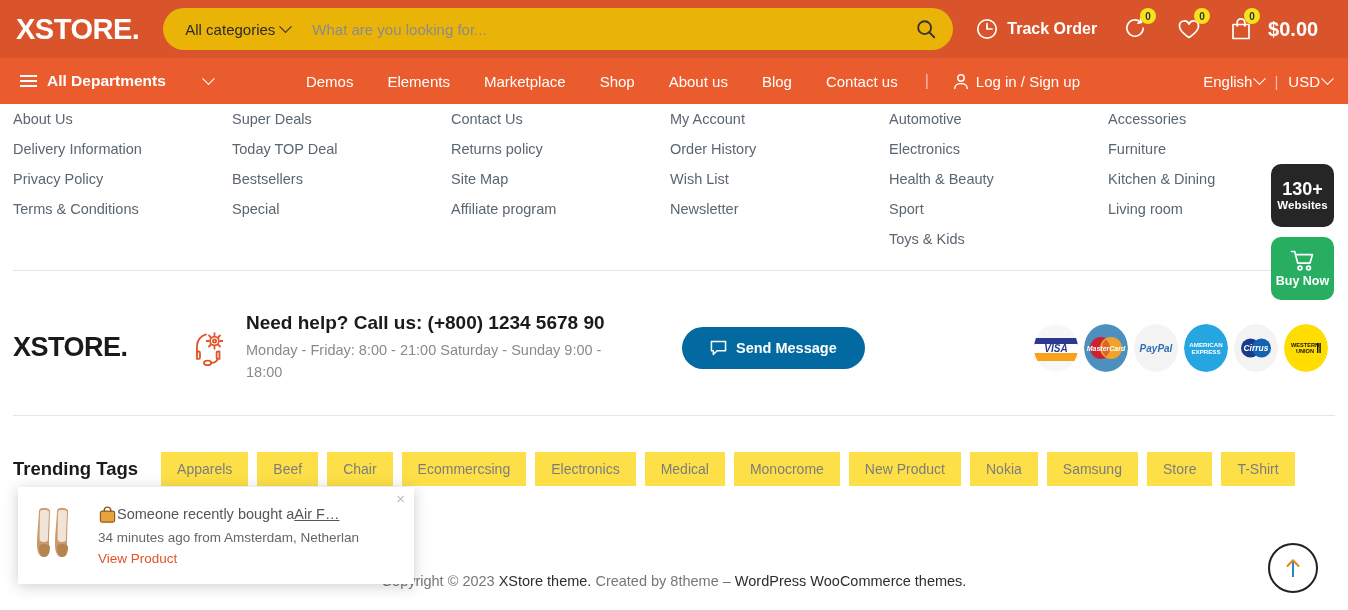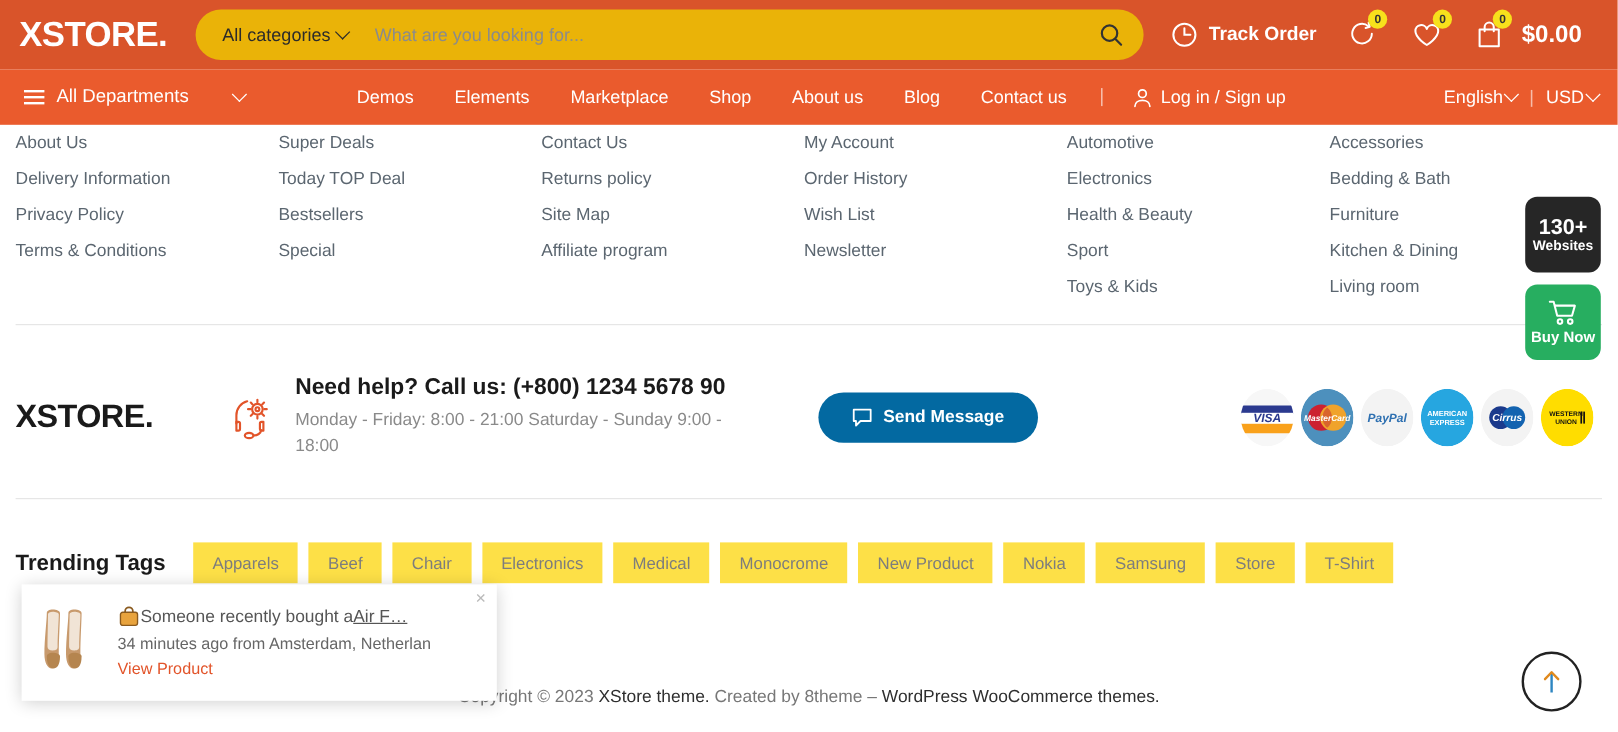--- a/index.html
+++ b/index.html
@@ -71,21 +71,21 @@
   
   .navbar {
     position: absolute; top: 58px; left: 0;
     width: 1348px; height: 46px;
     background: #ea5b2d;
     display: flex; align-items: center;
     color: #fff;
   }
   .alldept {
     display: flex; align-items: center; gap: 10px;
-    margin-left: 20px; font-size: 15.5px; font-weight: normal;
+    margin-left: 20px; font-size: 15.5px; font-weight: bold;
     cursor: pointer;
   }
   .burger { display:inline-flex; flex-direction:column; gap:3px; }
   .burger i { display:block; width:17px; height:2px; background:#fff; }
   .alldept-chev { margin-left: 28px; }
   .nav-links { display: flex; align-items: center; gap: 0; margin-left: 76px; }
   .nav-links a {
     color: #fff; text-decoration: none; font-size: 15px;
     padding: 0 17px; white-space: nowrap; cursor: pointer;
   }
@@ -346,21 +346,20 @@
   </div>
   <div class="linkcol">
     <a>Automotive</a>
     <a>Electronics</a>
     <a>Health &amp; Beauty</a>
     <a>Sport</a>
     <a>Toys &amp; Kids</a>
   </div>
   <div class="linkcol">
     <a>Accessories</a>
-    <a>Bedding &amp; Bath</a>
     <a>Furniture</a>
     <a>Kitchen &amp; Dining</a>
     <a>Living room</a>
   </div>
 </div>
 
 <div class="side-badges">
   <div class="badge-websites">
     <span class="n">130+</span>
     <span class="t">Websites</span>
@@ -458,20 +457,21 @@
   </div>
 </div>
 
 <div class="hr" style="top:415px;"></div>
 
 <div class="tagsrow">
   <div class="tags-title">Trending Tags</div>
   <span class="tag">Apparels</span>
   <span class="tag">Beef</span>
   <span class="tag">Chair</span>
+  <span class="tag">Ecommercsing</span>
   <span class="tag">Electronics</span>
   <span class="tag">Medical</span>
   <span class="tag">Monocrome</span>
   <span class="tag">New Product</span>
   <span class="tag">Nokia</span>
   <span class="tag">Samsung</span>
   <span class="tag">Store</span>
   <span class="tag">T-Shirt</span>
 </div>
 

